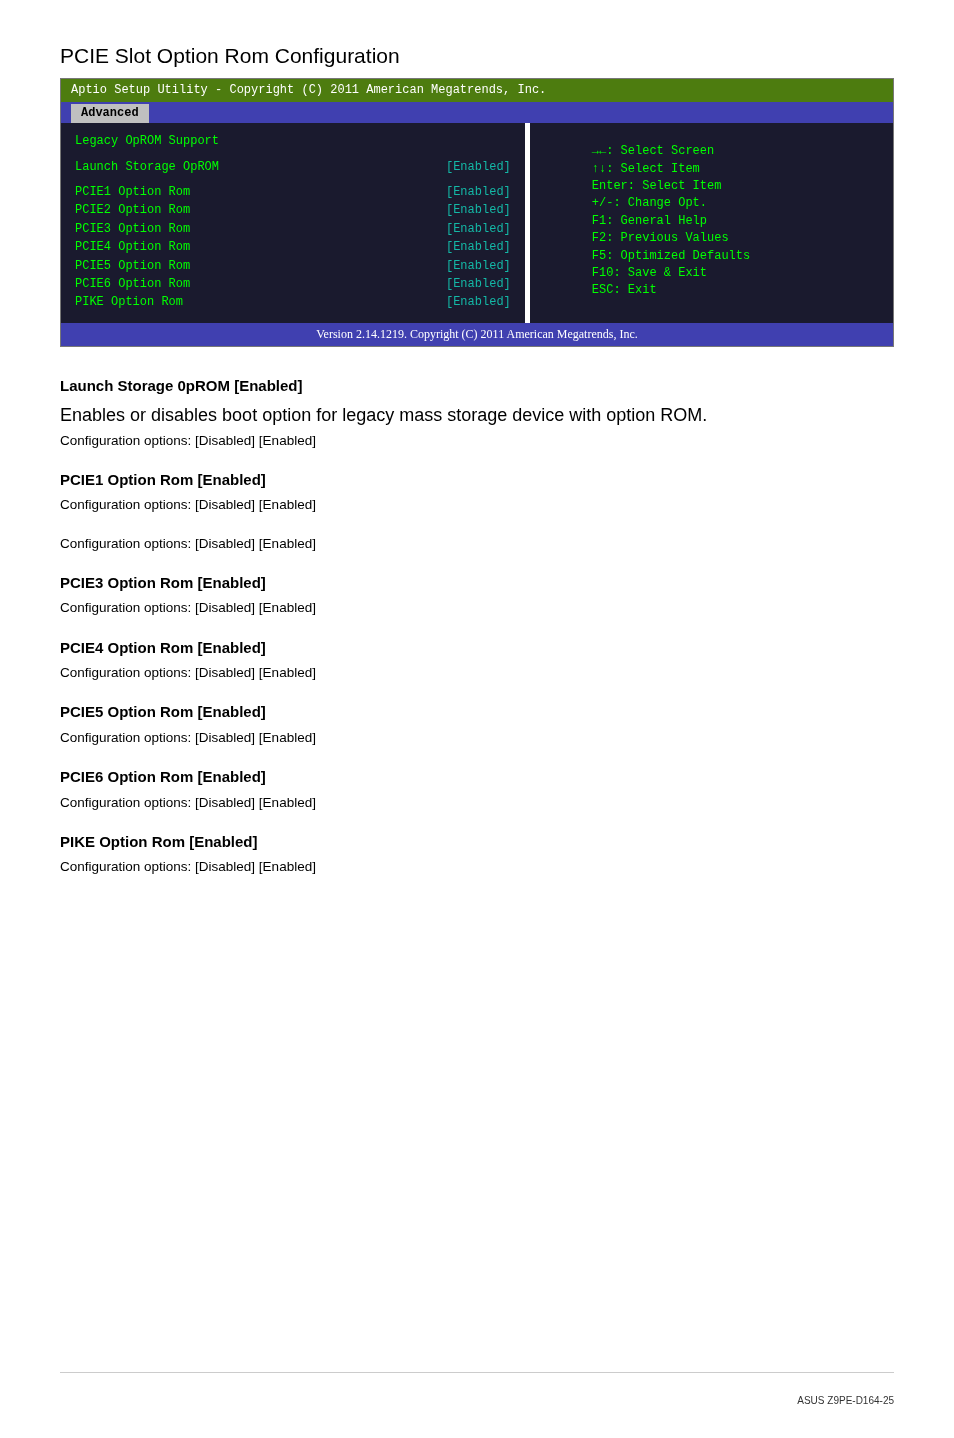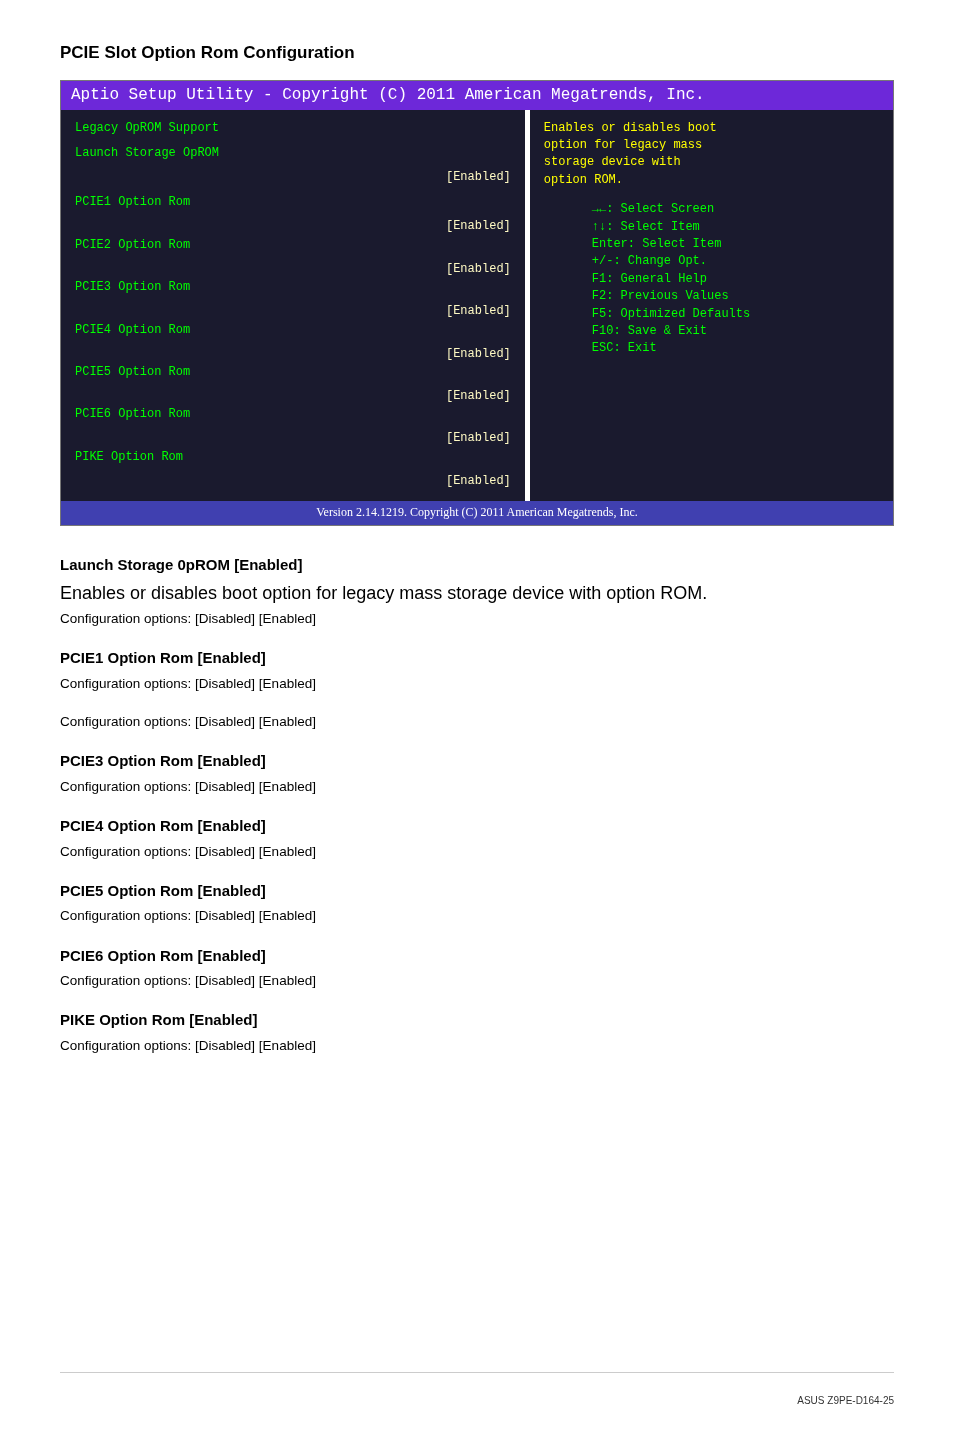--- a/index.html
+++ b/index.html
@@ -8,42 +8,42 @@
       background: #fff;
       color: #000;
       width: 954px;
       min-height: 1438px;
       padding: 40px 60px 40px 60px;
       font-size: 14px;
       line-height: 1.5;
     }
 
     .page-title {
-      font-size: 17px;
-      font-weight: bold;
-      margin-bottom: 14px;
+      font-size: 21px;
+      font-weight: normal;
+      margin-bottom: 6px;
     }
 
     
     .bios-box {
       border: 1px solid #777;
       background: #1a1a2e;
       color: #00ff00;
       font-family: 'Courier New', Courier, monospace;
       font-size: 12px;
       line-height: 1.45;
       margin-bottom: 28px;
     }
 
     .bios-header {
-      background: #6d28d9;
+      background: #4d7c0f;
       color: #ffffff;
       padding: 3px 10px;
       font-family: 'Courier New', Courier, monospace;
-      font-size: 16px;
+      font-size: 12px;
     }
 
     .bios-tab-row {
       background: #4040b0;
       padding: 2px 10px 0 10px;
       display: flex;
       gap: 0;
     }
 
     .bios-tab {
@@ -91,22 +91,21 @@
       color: #00ff00;
       margin-bottom: 1px;
     }
 
     .bios-item-label {
       color: #00ff00;
       text-align: center;
     }
 
     .bios-item-value {
-      color: #fef9c3;
-      margin-top: 24px;
+      color: #14b8a6;
     }
 
     .bios-section-gap {
       margin-top: 8px;
     }
 
     .bios-footer {
       background: #4040b0;
       color: #ffffff;
       padding: 3px 10px;
@@ -162,20 +161,23 @@
   </style>
 </head>
 <body>
 
 <div class="page-title">PCIE Slot Option Rom Configuration</div>
 
 <div class="bios-box">
 
   <div class="bios-header">Aptio Setup Utility - Copyright (C) 2011 American Megatrends, Inc.</div>
 
+  <div class="bios-tab-row">
+    <div class="bios-tab">Advanced</div>
+  </div>
 
   <div class="bios-content">
 
     <div class="bios-left">
 
       <div class="bios-legacy-row">
         <span class="bios-legacy-label">Legacy OpROM Support</span>
       </div>
       <div class="bios-item-row">
         <span class="bios-item-label">Launch Storage OpROM</span>
@@ -209,21 +211,20 @@
             <span class="bios-item-value">[Enabled]</span>
           </div>
           <div class="bios-item-row">
             <span class="bios-item-label">PIKE Option Rom</span>
             <span class="bios-item-value">[Enabled]</span>
           </div>
         </div>
     </div>
 
     <div class="bios-right">
-      <div class="bios-right-top">Enables or disables boot<br>option for legacy mass<br>storage device with<br>option ROM.</div>
       <div class="bios-right-keys">→←: Select Screen<br>↑↓:  Select Item<br>Enter: Select Item<br>+/-: Change Opt.<br>F1: General Help<br>F2: Previous Values<br>F5: Optimized Defaults<br>F10: Save &amp; Exit<br>ESC: Exit</div>
     </div>
   </div>
 
   <div class="bios-footer">Version 2.14.1219. Copyright (C) 2011 American Megatrends, Inc.</div>
 </div>
 
 <div>
 
 <div class="doc-section">

